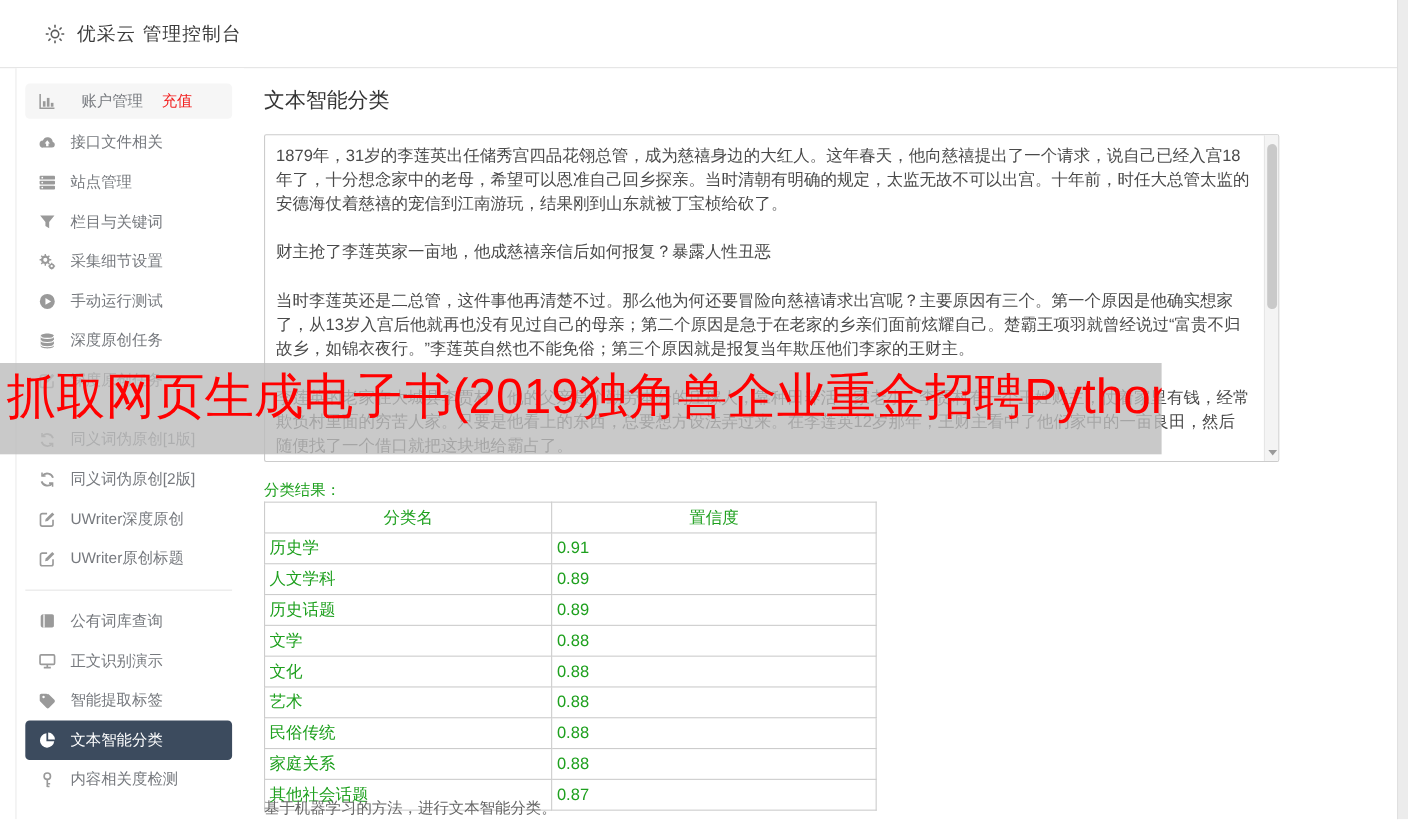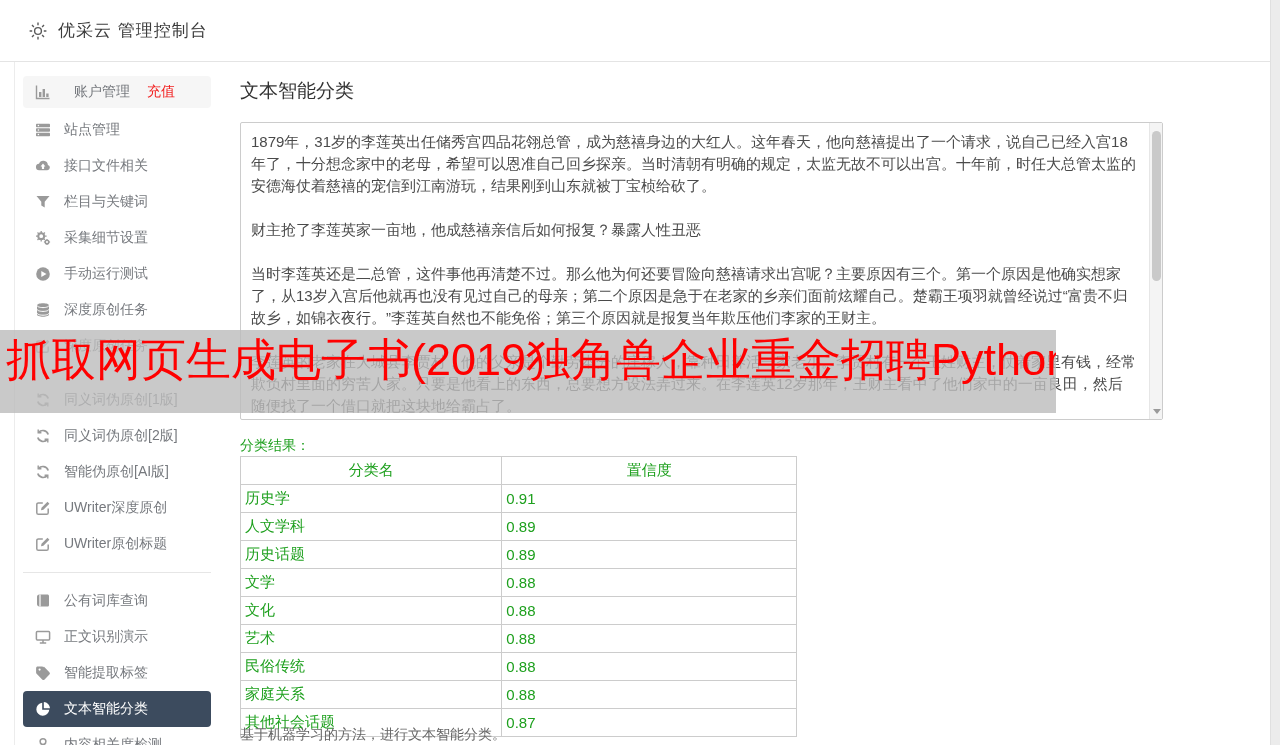--- a/index.html
+++ b/index.html
@@ -5,21 +5,21 @@
   * { margin:0; padding:0; box-sizing:border-box; }
   html,body { background:#fff; }
   .app {
     position:relative; width:1280px; height:745px; overflow:hidden; background:#fff;
     font-family:"Liberation Sans","DejaVu Sans",sans-serif; color:#444;
   }
   
   .header {
     position:absolute; top:0; left:0; width:1270px; height:62px;
     background:#fff; border-bottom:1px solid #e4e4e4;
-    display:flex; align-items:center; padding-left:28px; gap:10px;
+    display:flex; align-items:center; padding-left:40px; gap:10px;
   }
   .header-title { font-size:17px; color:#3c3c3c; letter-spacing:1px; }
   .hicon { width:20px; height:20px; display:inline-flex; }
   
   .edge-strip {
     position:absolute; top:0; right:0; width:10px; height:745px;
     background:#ececec; border-left:1px solid #e0e0e0;
   }
   
   .sidebar {
@@ -95,20 +95,29 @@
         <span class="icon">
           <svg viewBox="0 0 16 16" fill="#9a9a9a">
             <path d="M1.5 1.5v13h13" fill="none" stroke="#9a9a9a" stroke-width="1.4"></path>
             <rect x="4" y="8" width="2.4" height="5"></rect>
             <rect x="7.6" y="5" width="2.4" height="8"></rect>
             <rect x="11.2" y="9.5" width="2.4" height="3.5"></rect>
           </svg>
         </span>
         <span class="side-label">账户管理</span>
         <span class="badge" style="color: rgb(242, 29, 29);">充值</span>
+      </div>
+      <div class="side-item">
+        <span class="icon">
+          <svg viewBox="0 0 16 16">
+            <path fill="#9a9a9a" d="M12.9 6.9A4.6 4.6 0 0 0 4 5.8a3.2 3.2 0 0 0 .3 6.4h8a2.7 2.7 0 0 0 .6-5.3z"></path>
+            <path fill="#fff" d="M8 5.6l2.4 2.8H9.1V11H6.9V8.4H5.6z"></path>
+          </svg>
+        </span>
+        <span class="side-label">接口文件相关</span>
       </div>
       <div class="side-item">
         <span class="icon">
           <svg viewBox="0 0 16 16">
             <g fill="#9a9a9a">
               <rect x="1" y="1.8" width="14" height="3.4" rx="0.8"></rect>
               <rect x="1" y="6.3" width="14" height="3.4" rx="0.8"></rect>
               <rect x="1" y="10.8" width="14" height="3.4" rx="0.8"></rect>
             </g>
             <g fill="#fff">
@@ -116,29 +125,20 @@
               <circle cx="3.4" cy="8" r="0.8"></circle>
               <circle cx="3.4" cy="12.5" r="0.8"></circle>
             </g>
           </svg>
         </span>
         <span class="side-label">站点管理</span>
       </div>
       <div class="side-item">
         <span class="icon">
           <svg viewBox="0 0 16 16">
-            <path fill="#9a9a9a" d="M12.9 6.9A4.6 4.6 0 0 0 4 5.8a3.2 3.2 0 0 0 .3 6.4h8a2.7 2.7 0 0 0 .6-5.3z"></path>
-            <path fill="#fff" d="M8 5.6l2.4 2.8H9.1V11H6.9V8.4H5.6z"></path>
-          </svg>
-        </span>
-        <span class="side-label">接口文件相关</span>
-      </div>
-      <div class="side-item">
-        <span class="icon">
-          <svg viewBox="0 0 16 16">
             <path fill="#9a9a9a" d="M1.5 2h13L9.7 7.8v5.7l-3.4-2V7.8z"></path>
           </svg>
         </span>
         <span class="side-label">栏目与关键词</span>
       </div>
       <div class="side-item">
         <span class="icon">
           <svg viewBox="0 0 16 16" fill="none" stroke="#9a9a9a">
             <circle cx="6.2" cy="6.2" r="2.9" stroke-width="2"></circle>
             <path d="M6.2 1v2M6.2 9.6v2M1 6.2h2M9.6 6.2h2M2.5 2.5l1.4 1.4M8.6 8.6l1.3 1.3M9.9 2.5L8.6 3.9M3.9 8.6L2.5 9.9" stroke-width="1.3"></path>
@@ -192,31 +192,20 @@
       <div class="side-item">
         <span class="icon">
           <svg viewBox="0 0 16 16" fill="none" stroke="#9a9a9a" stroke-width="1.7">
             <path d="M13.2 6.4A5.6 5.6 0 0 0 3.5 4.6"></path>
             <path d="M2.8 9.6a5.6 5.6 0 0 0 9.7 1.8"></path>
             <path d="M3.2 1.6v3.2h3.2" stroke-width="1.4"></path>
             <path d="M12.8 14.4v-3.2H9.6" stroke-width="1.4"></path>
           </svg>
         </span>
         <span class="side-label">同义词伪原创[2版]</span>
-      </div>
-      <div class="side-item">
-        <span class="icon">
-          <svg viewBox="0 0 16 16" fill="none" stroke="#9a9a9a" stroke-width="1.7">
-            <path d="M13.2 6.4A5.6 5.6 0 0 0 3.5 4.6"></path>
-            <path d="M2.8 9.6a5.6 5.6 0 0 0 9.7 1.8"></path>
-            <path d="M3.2 1.6v3.2h3.2" stroke-width="1.4"></path>
-            <path d="M12.8 14.4v-3.2H9.6" stroke-width="1.4"></path>
-          </svg>
-        </span>
-        <span class="side-label">智能伪原创[AI版]</span>
       </div>
       <div class="side-item">
         <span class="icon">
           <svg viewBox="0 0 16 16">
             <path fill="none" stroke="#9a9a9a" stroke-width="1.5" d="M13.2 8.5v4.2a1.6 1.6 0 0 1-1.6 1.6H3.4a1.6 1.6 0 0 1-1.6-1.6V4.5a1.6 1.6 0 0 1 1.6-1.6h4.4"></path>
             <path fill="#9a9a9a" d="M6.5 7.8l6-6 1.9 1.9-6 6-2.4.5z"></path>
           </svg>
         </span>
         <span class="side-label">UWriter深度原创</span>
       </div>

